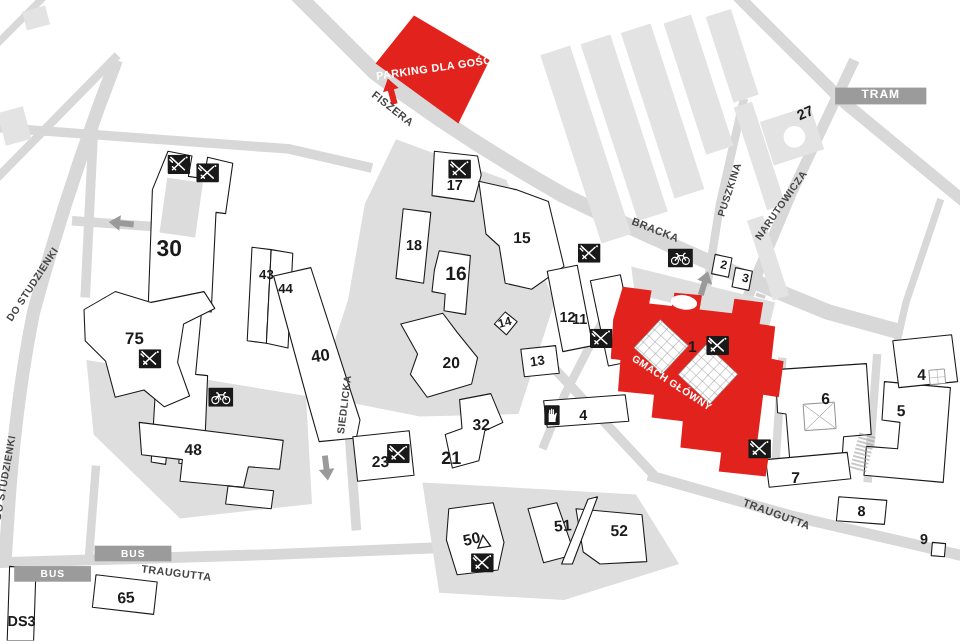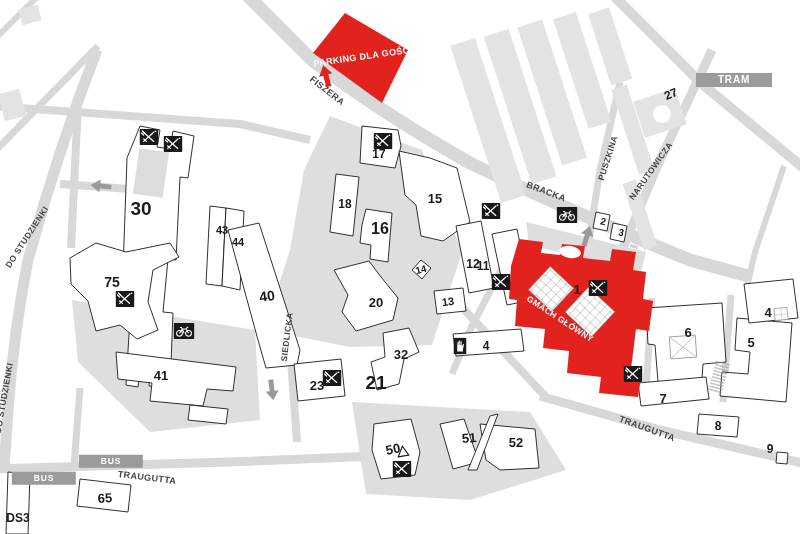--- a/index.html
+++ b/index.html
@@ -249,34 +249,34 @@
           <use href="#ic-sail" x="-7" y="-7" width="14" height="14"></use>
         </g>
   </g>
 </svg>
 
 <div class="lbl" style="left:141px;top:208px;font-size:19px">30</div>
 <div class="lbl" style="left:222px;top:230px;font-size:11px">43</div>
 <div class="lbl" style="left:238px;top:242px;font-size:11px">44</div>
 <div class="lbl" style="left:112px;top:282px;font-size:14px">75</div>
 <div class="lbl" style="left:267px;top:296px;font-size:14px;--r:-8deg">40</div>
-<div class="lbl" style="left:161px;top:375px;font-size:13px">41</div>
+<div class="lbl" style="left:161px;top:375px;font-size:13px">48</div>
 <div class="lbl" style="left:105px;top:498px;font-size:13px;--r:-4deg">65</div>
 <div class="lbl" style="left:379px;top:154px;font-size:12px">17</div>
 <div class="lbl" style="left:345px;top:204px;font-size:12px">18</div>
 <div class="lbl" style="left:380px;top:229px;font-size:16px">16</div>
 <div class="lbl" style="left:435px;top:198px;font-size:13px">15</div>
 <div class="lbl" style="left:421px;top:270px;font-size:10px;--r:-15deg">14</div>
 <div class="lbl" style="left:376px;top:302px;font-size:13px">20</div>
 <div class="lbl" style="left:448px;top:302px;font-size:11px;--r:-8deg">13</div>
 <div class="lbl" style="left:473px;top:264px;font-size:12px">12</div>
 <div class="lbl" style="left:483px;top:266px;font-size:12px">11</div>
 <div class="lbl" style="left:486px;top:346px;font-size:12px">4</div>
 <div class="lbl" style="left:401px;top:354px;font-size:13px">32</div>
-<div class="lbl" style="left:376px;top:382px;font-size:19px">21</div>
+<div class="lbl" style="left:376px;top:382px;font-size:15px">21</div>
 <div class="lbl" style="left:317px;top:385px;font-size:13px">23</div>
 <div class="lbl" style="left:393px;top:449px;font-size:13px;--r:-12deg">50</div>
 <div class="lbl" style="left:469px;top:438px;font-size:13px;--r:-5deg">51</div>
 <div class="lbl" style="left:516px;top:442px;font-size:13px">52</div>
 <div class="lbl" style="left:577px;top:289px;font-size:13px">1</div>
 <div class="lbl" style="left:603px;top:222px;font-size:10px;--r:12deg">2</div>
 <div class="lbl" style="left:621px;top:233px;font-size:10px;--r:12deg">3</div>
 <div class="lbl" style="left:671px;top:94px;font-size:12px;--r:-24deg">27</div>
 <div class="lbl" style="left:688px;top:332px;font-size:13px">6</div>
 <div class="lbl" style="left:751px;top:342px;font-size:13px">5</div>

